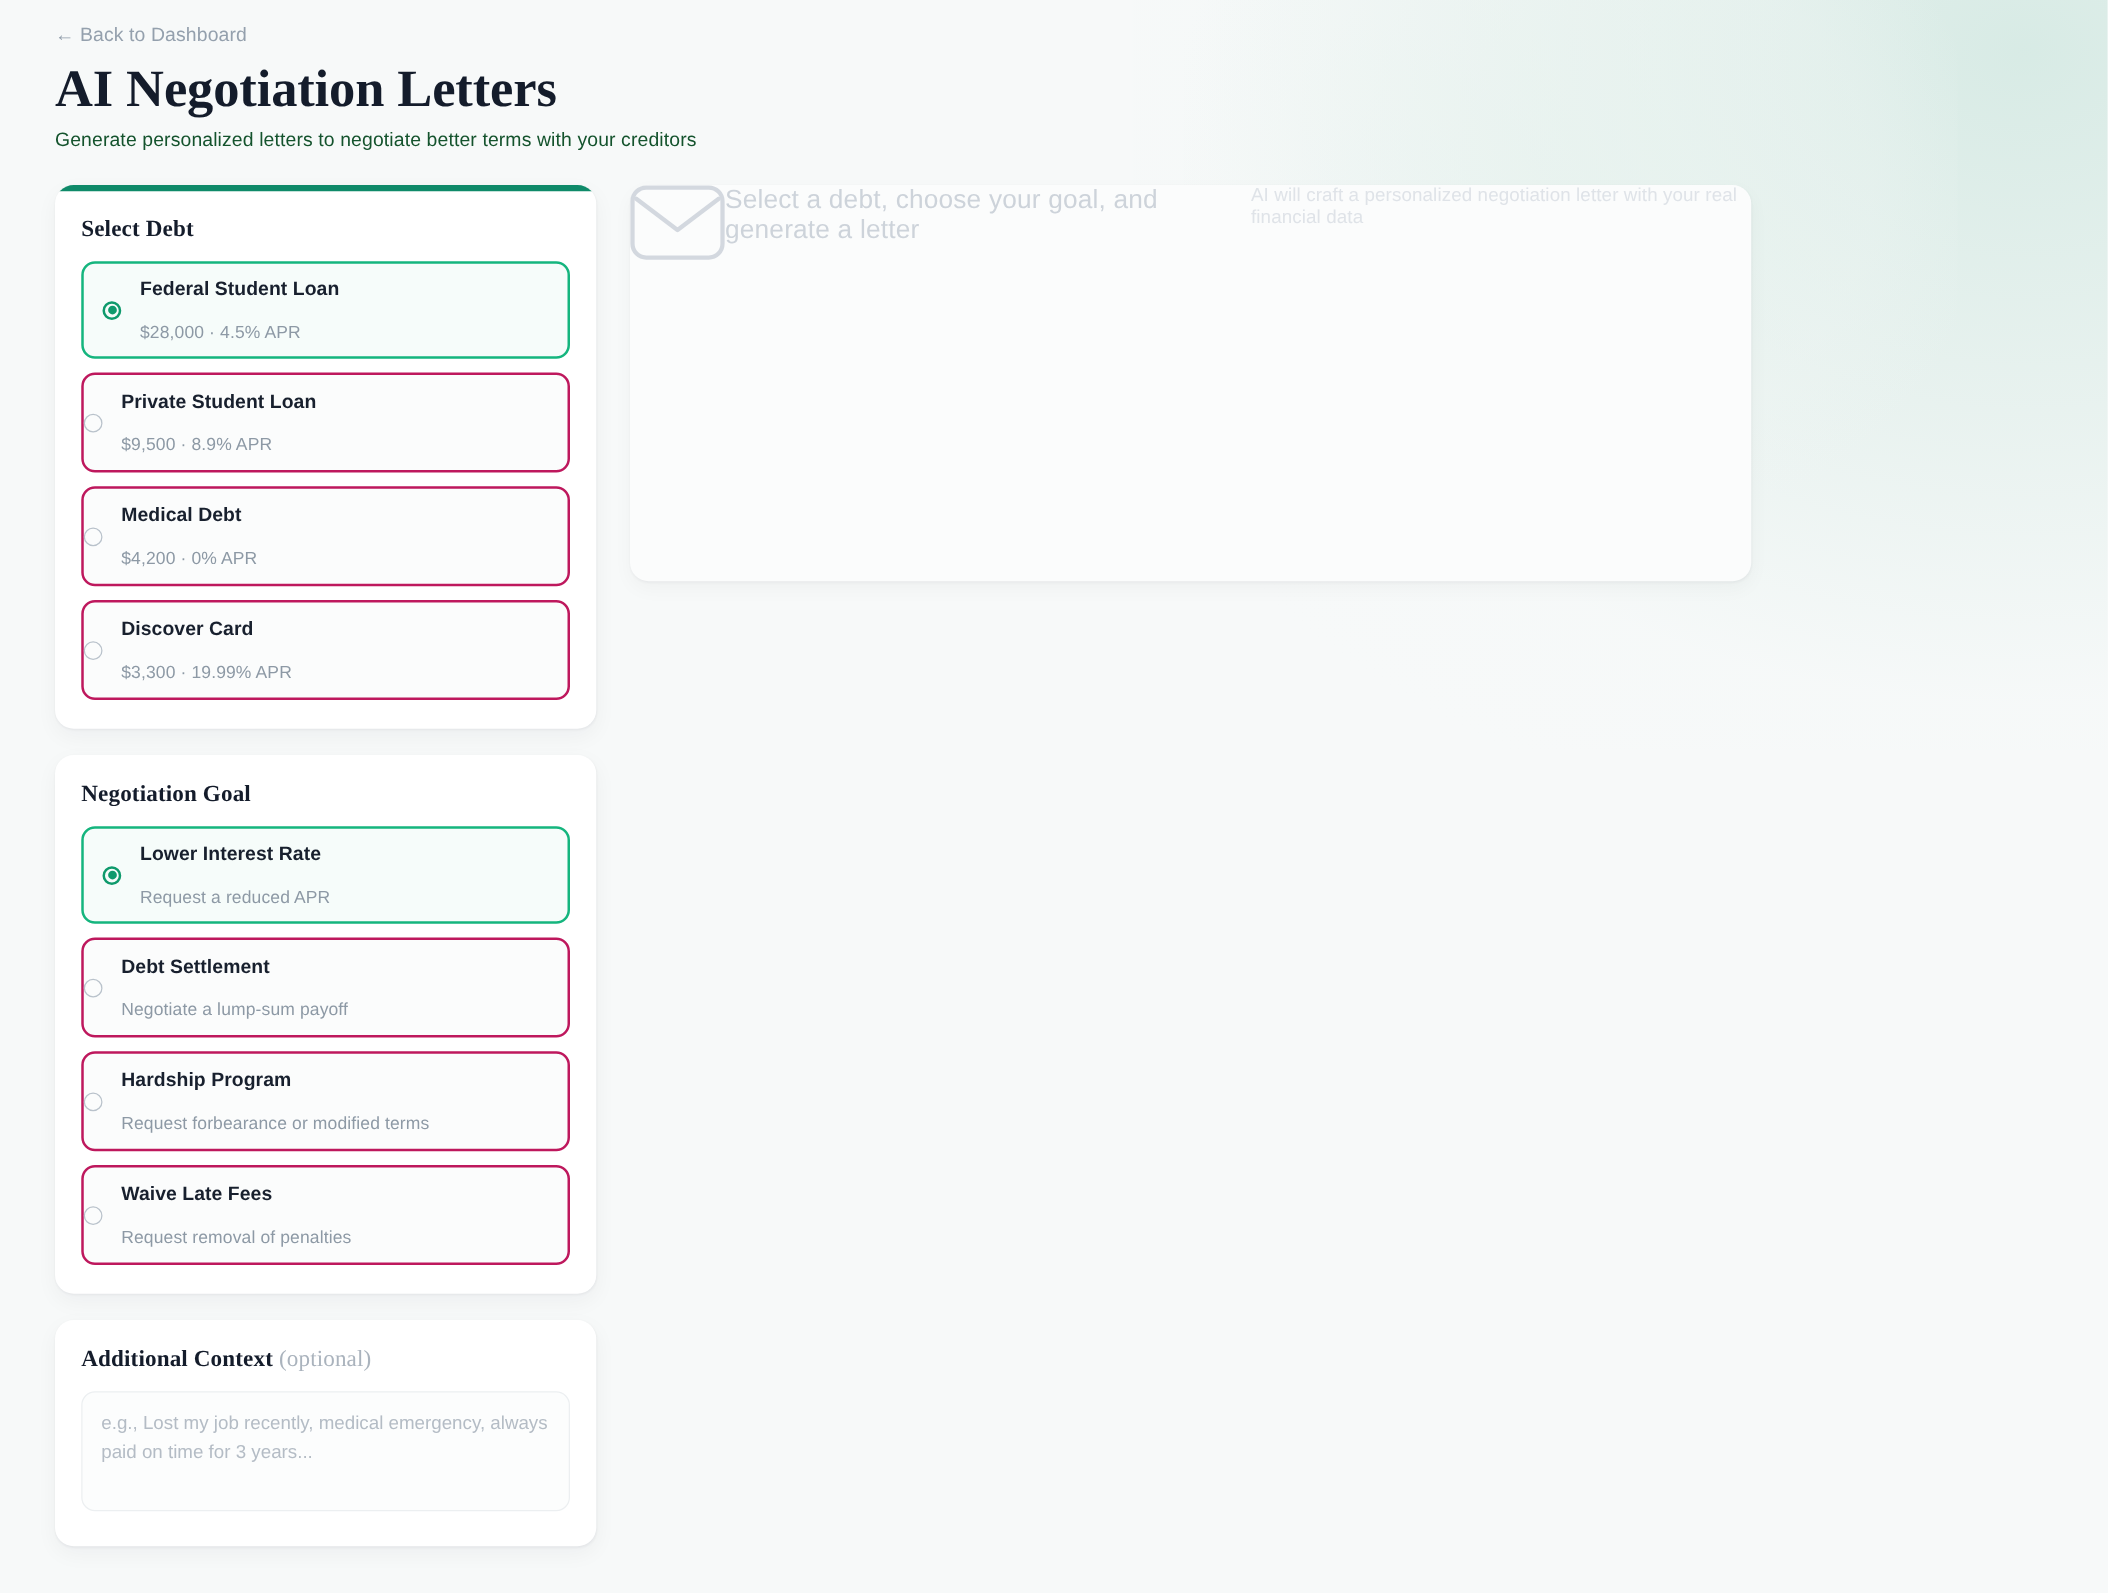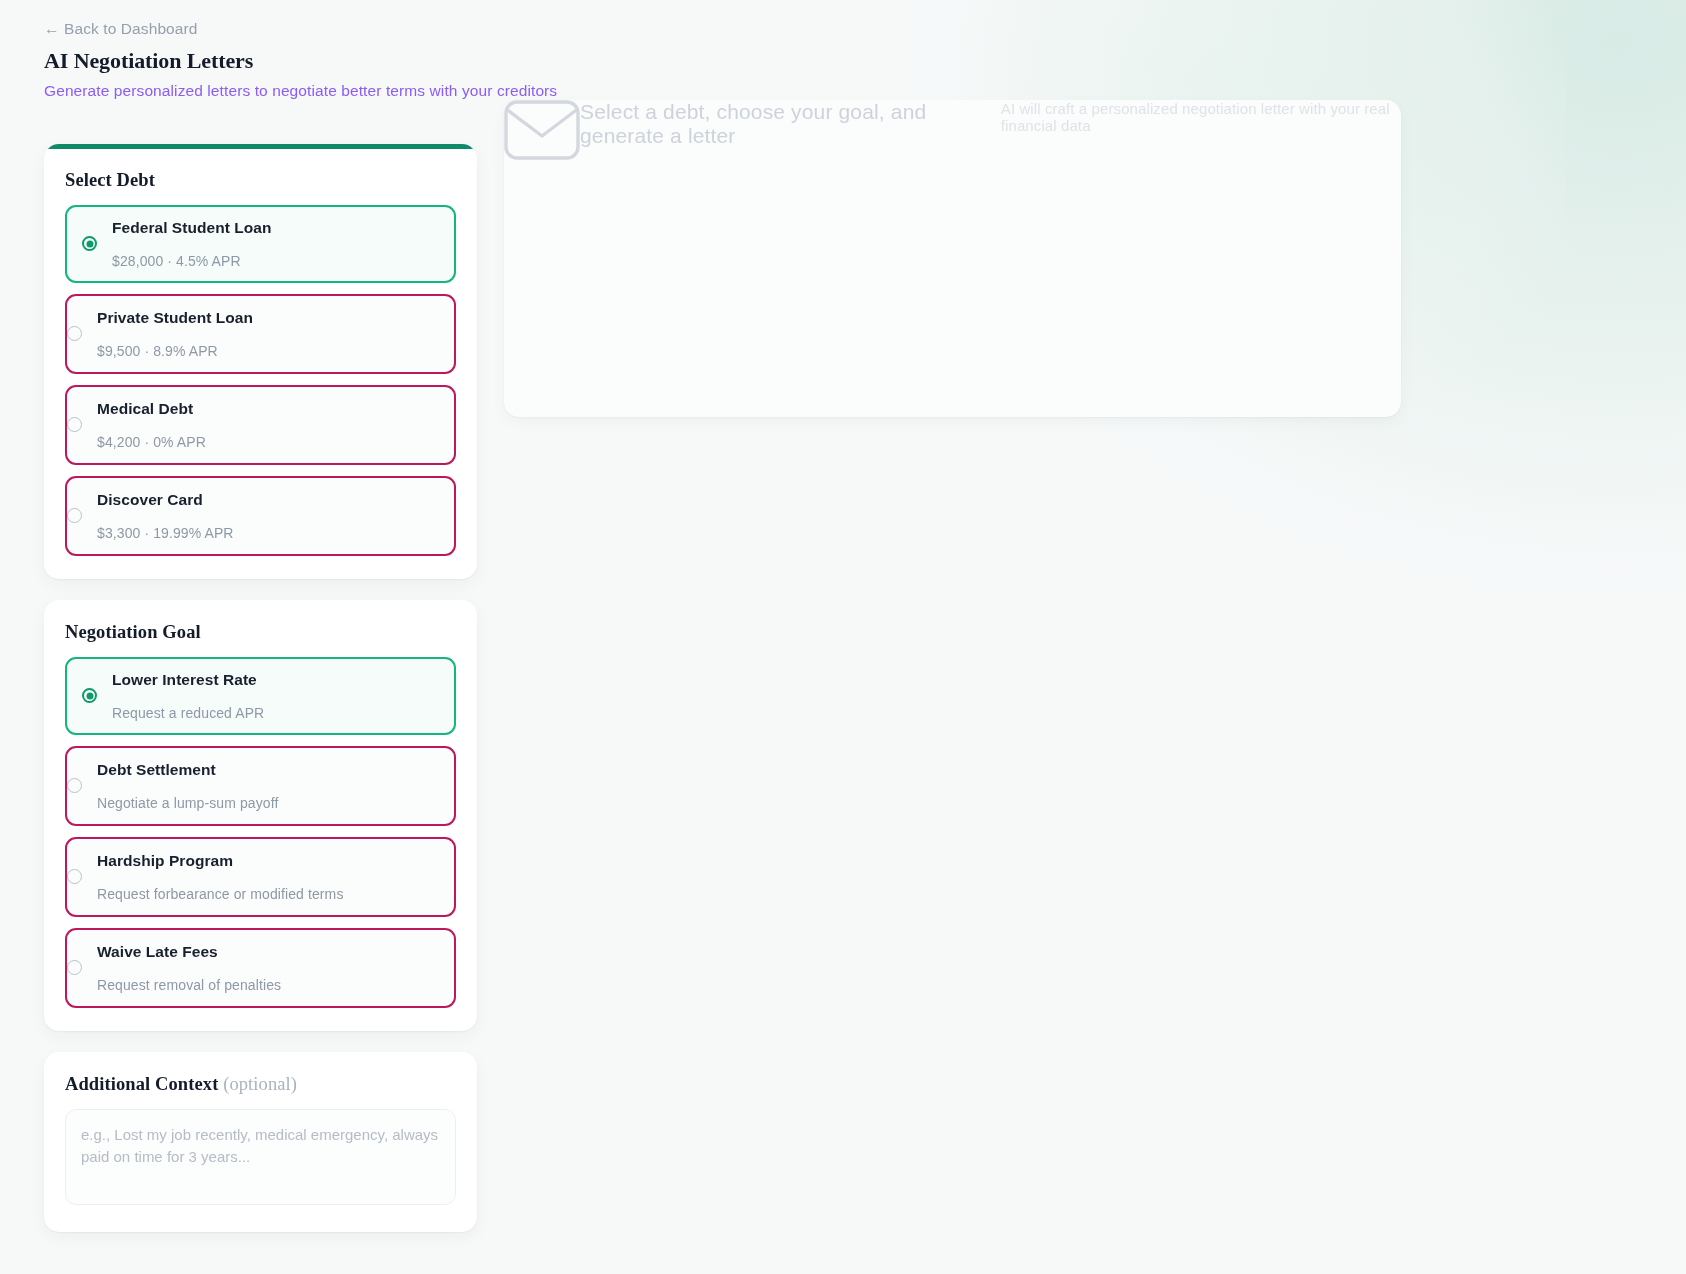--- a/index.html
+++ b/index.html
@@ -56,31 +56,32 @@
   .back-link {
     font-size: 15.5px;
     color: #94a0ad;
     letter-spacing: 0.1px;
     margin-bottom: 11px;
     display: inline-block;
     cursor: pointer;
   }
   .page-title {
     font-family: "Liberation Serif", serif;
-    font-size: 22px;
+    font-size: 42px;
     font-weight: 700;
     color: #141c2b;
     letter-spacing: -0.1px;
     line-height: 1.12;
     margin-bottom: 8px;
   }
   .page-sub {
     font-size: 15.5px;
-    color: #8b5cf6;
-    letter-spacing: 0.1px;
+    color: #14532d;
+    letter-spacing: 0.1px;
+    margin-bottom: 26px;
   }
 
   
   .cols {
     display: flex;
     align-items: flex-start;
     gap: 27px;
   }
   .left-col {
     width: 433px;
@@ -103,21 +104,21 @@
     position: relative;
     overflow: hidden;
   }
   .card.accented::before {
     content: "";
     position: absolute;
     top: 0; left: 0; right: 0;
     height: 5px;
     background: #0f8a69;
   }
-  .card.accented { padding-top: 26px; margin-top: 44px; }
+  .card.accented { padding-top: 26px; }
 
   .card-title {
     font-family: "Liberation Serif", serif;
     font-size: 18.5px;
     font-weight: 700;
     color: #141c2b;
     letter-spacing: 0.1px;
     margin-bottom: 14px;
   }
   .card-title .optional {

